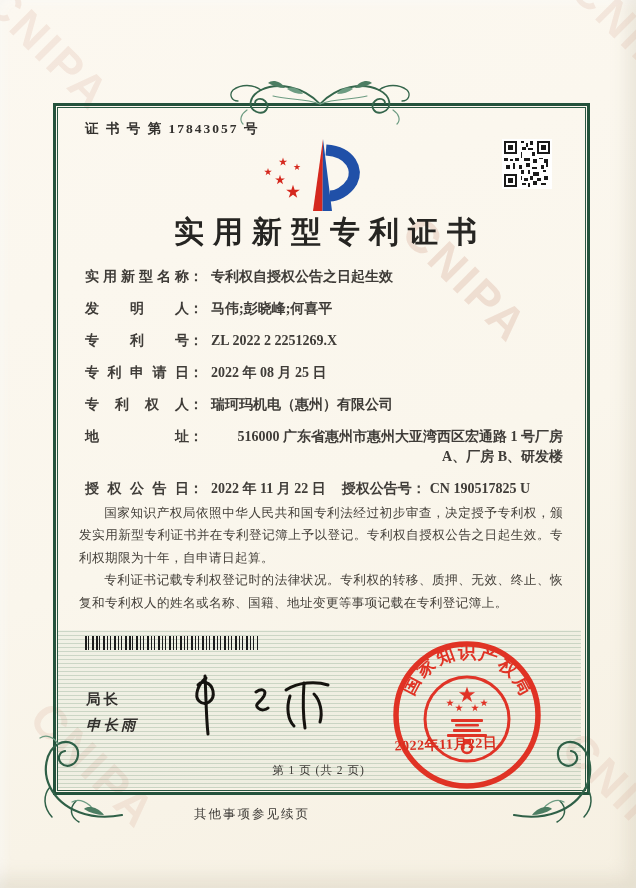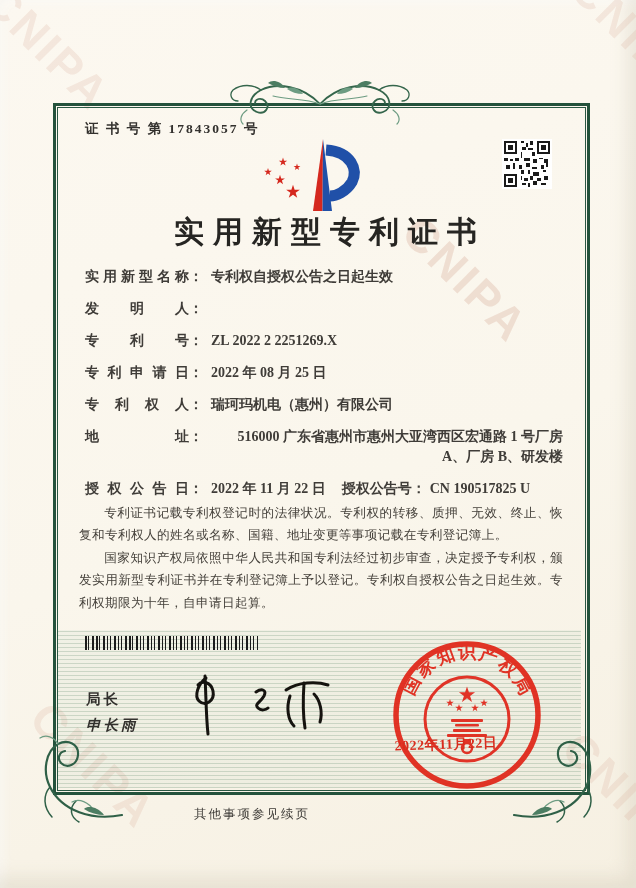--- a/index.html
+++ b/index.html
@@ -177,20 +177,21 @@
 
   <div class="fields">
     <div class="frow">
       <span class="flabel">实用新型名称</span>
         <span class="fcolon">：</span>
       <span class="fvalue">专利权自授权公告之日起生效</span>
     </div>
     <div class="frow">
       <span class="flabel">发明人</span>
         <span class="fcolon">：</span>
+      <span class="fvalue">马伟;彭晓峰;何喜平</span>
     </div>
     <div class="frow">
       <span class="flabel">专利号</span>
         <span class="fcolon">：</span>
       <span class="fvalue">ZL 2022 2 2251269.X</span>
     </div>
     <div class="frow">
       <span class="flabel">专利申请日</span>
         <span class="fcolon">：</span>
       <span class="fvalue">2022 年 08 月 25 日</span>
@@ -211,22 +212,22 @@
       <span class="fvalue">2022 年 11 月 22 日</span>
       <span class="pair2">
         <span>授权公告号</span>
           <span class="fcolon">：</span>
         <span>CN 190517825 U</span>
       </span>
     </div>
   </div>
 
   <div class="paras">
+    <p>国家知识产权局依照中华人民共和国专利法经过初步审查，决定授予专利权，颁发实用新型专利证书并在专利登记簿上予以登记。专利权自授权公告之日起生效。专利权期限为十年，自申请日起算。</p>
     <p>专利证书记载专利权登记时的法律状况。专利权的转移、质押、无效、终止、恢复和专利权人的姓名或名称、国籍、地址变更等事项记载在专利登记簿上。</p>
-    <p>国家知识产权局依照中华人民共和国专利法经过初步审查，决定授予专利权，颁发实用新型专利证书并在专利登记簿上予以登记。专利权自授权公告之日起生效。专利权期限为十年，自申请日起算。</p>
   </div>
 
   <div class="barcode"></div>
 
   <div class="sig-title">局长</div>
   <div class="sig-name">申长雨</div>
   <svg class="sig-hand" width="180" height="80" viewBox="0 0 180 80">
     <g stroke="#15130f" stroke-width="3" fill="none" stroke-linecap="round" stroke-linejoin="round">
       <path d="M38,10 C30,16 26,28 31,33 C37,39 47,33 45,23 C43,14 34,12 30,17"></path>
       <path d="M37,8 C38,26 38,48 40,66"></path>
@@ -261,15 +262,16 @@
         <rect x="-12" y="9" width="24" height="2.6" rx="1"></rect>
         <rect x="-14" y="14" width="28" height="3" rx="1"></rect>
         <rect x="-20" y="19" width="40" height="3" rx="1"></rect>
         <rect x="-4" y="24" width="8" height="4"></rect>
         <circle cx="0" cy="33" r="5" fill="none" stroke="#e0261a" stroke-width="2.5"></circle>
       </g>
       <text x="-22" y="33" transform="rotate(-2)" text-anchor="middle" fill="#d81f10" font-family="'Liberation Serif','DejaVu Serif',serif" font-weight="700" font-size="14" letter-spacing="0.5">2022年11月22日</text>
     </g>
   </svg>
 
+  <div class="pageinfo">第 1 页 (共 2 页)</div>
   <div class="contnote">其他事项参见续页</div>
 
 </div>
 
 </body></html>

